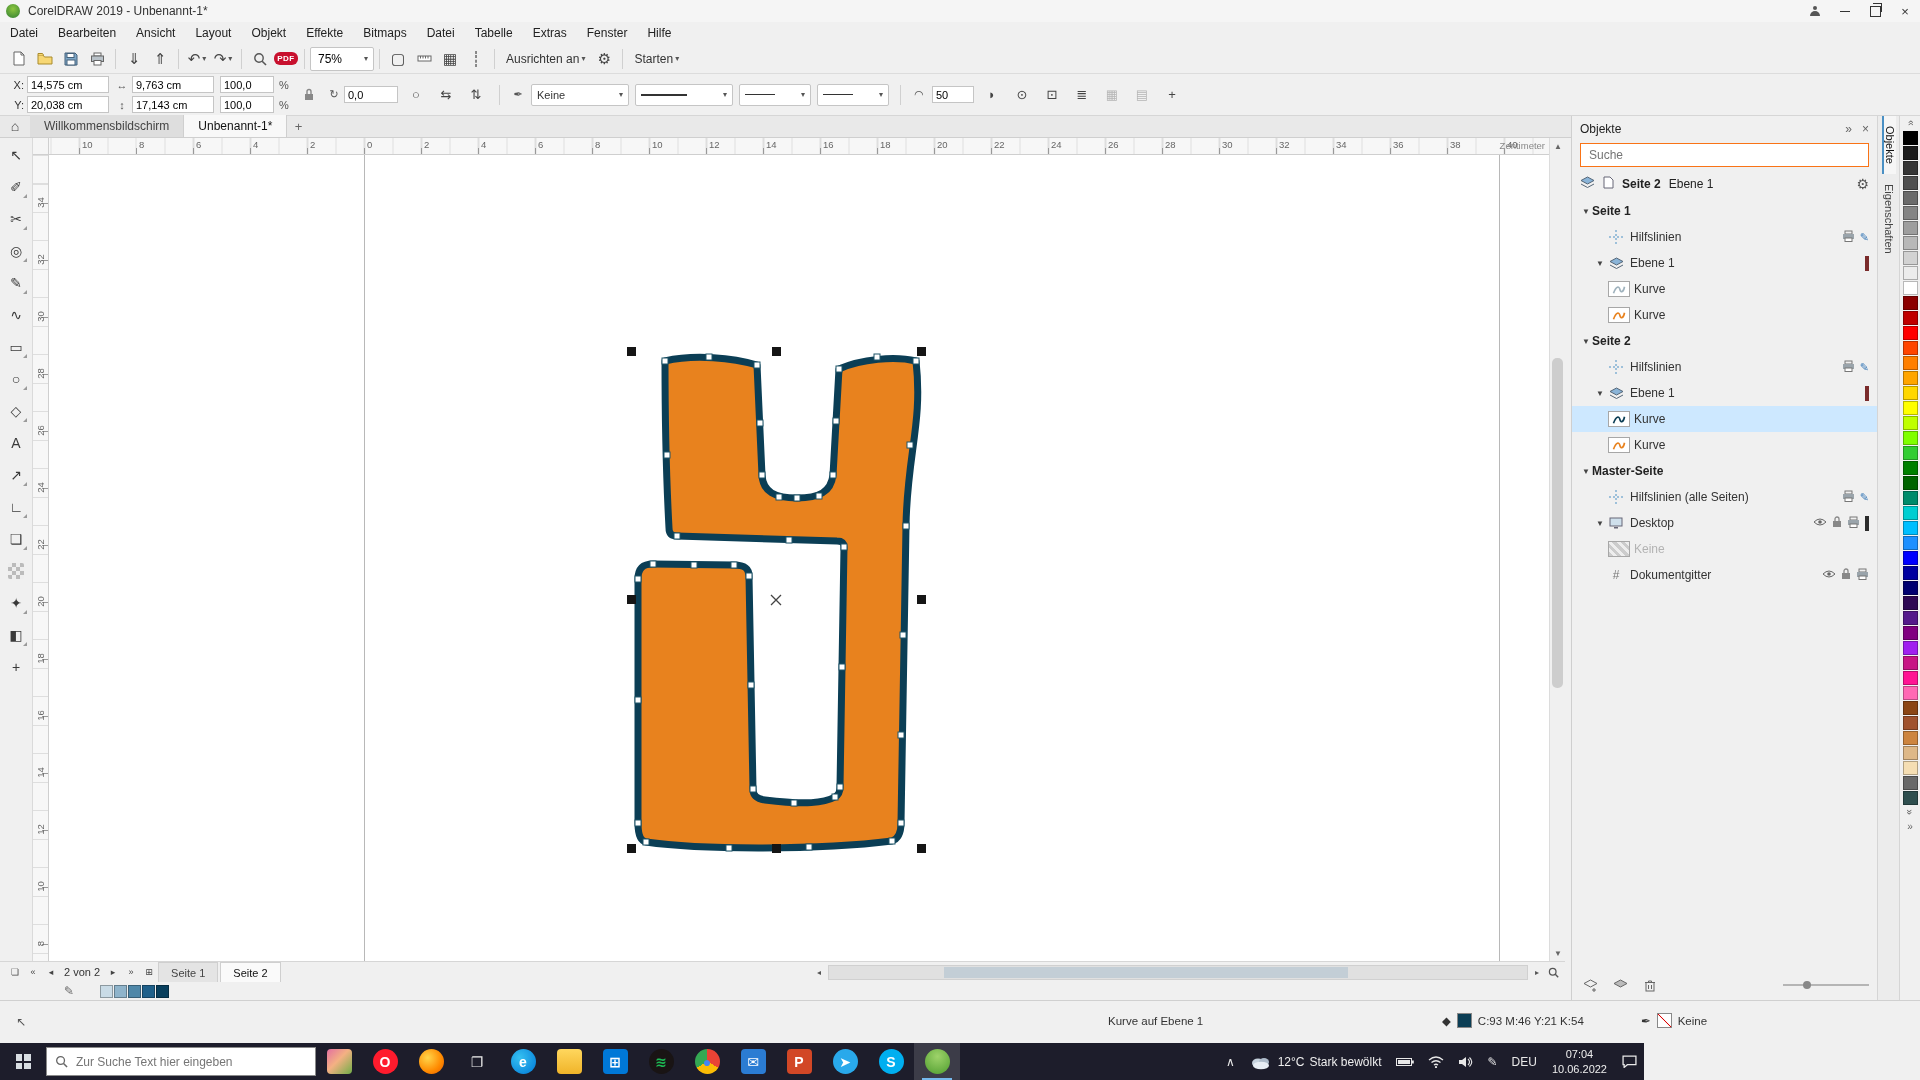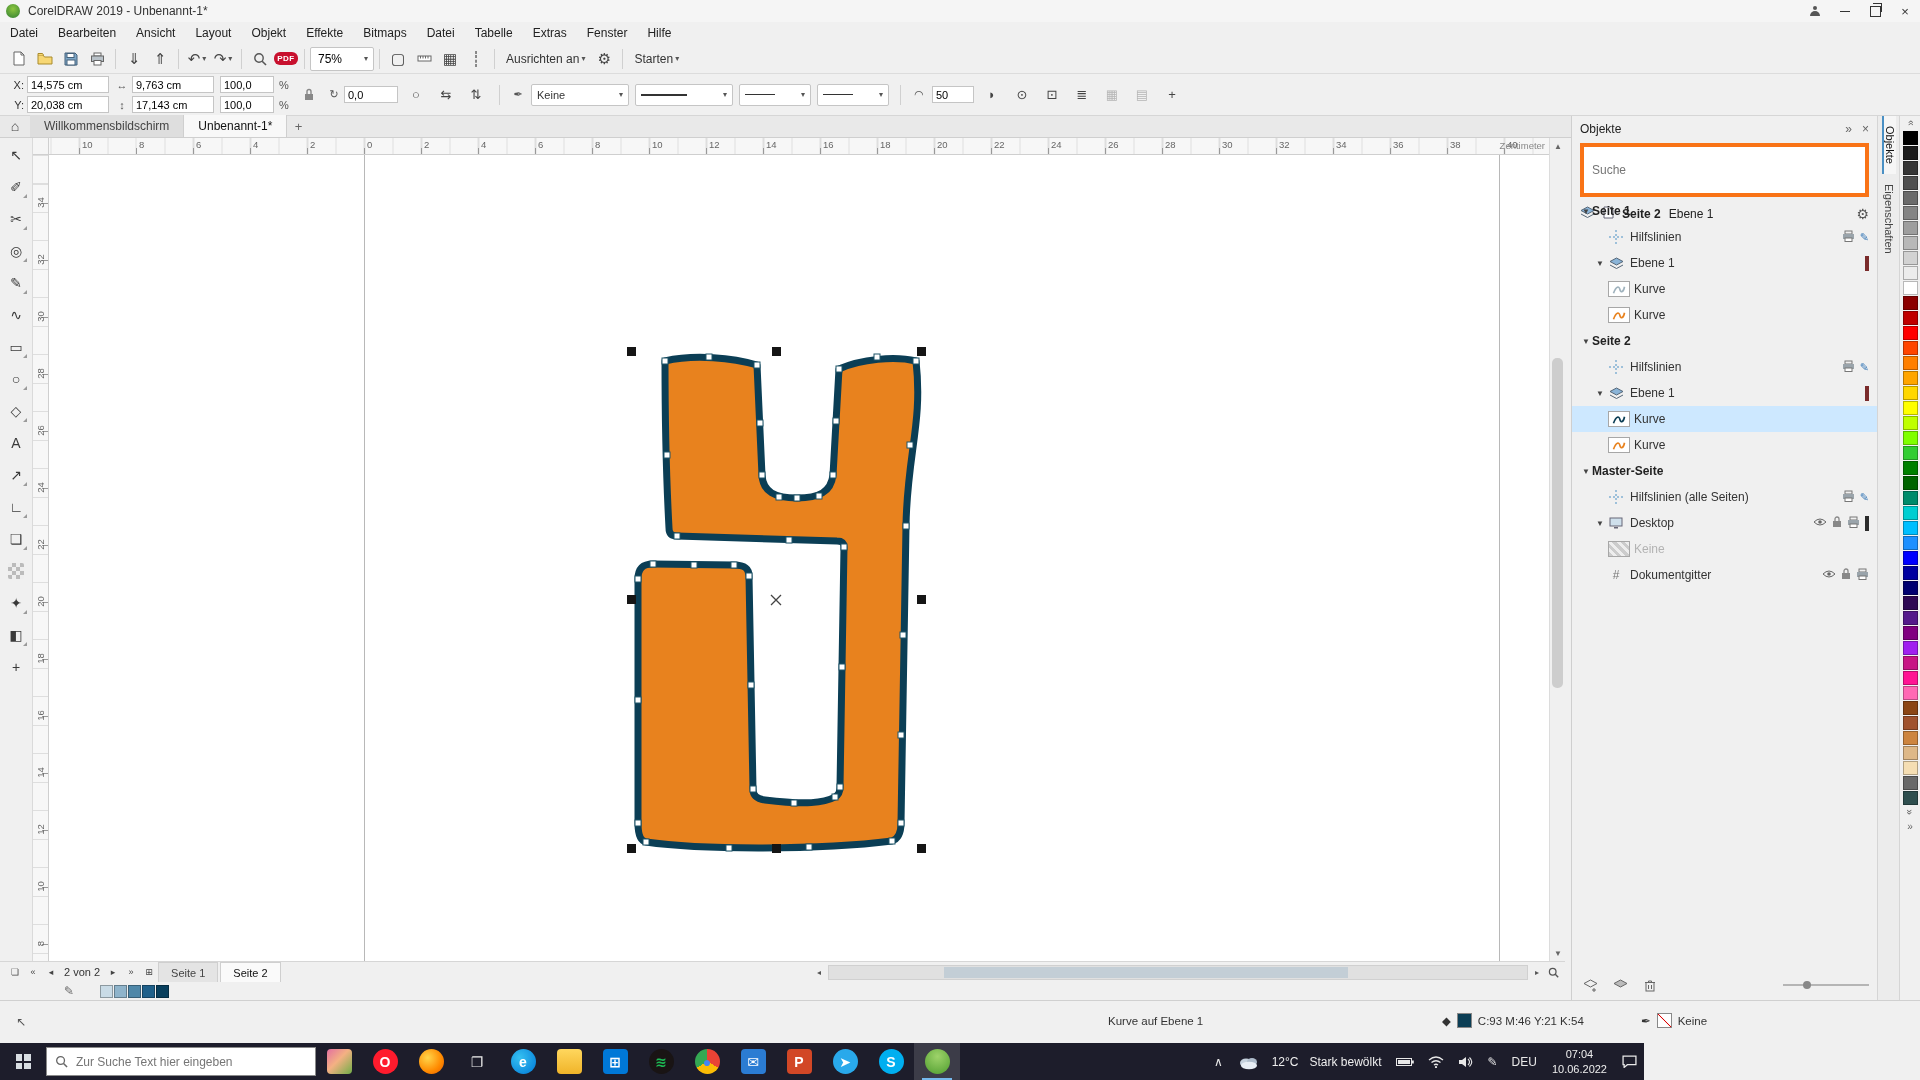--- a/index.html
+++ b/index.html
@@ -75,21 +75,21 @@
 
   
   #vscroll{left:1549px;top:138px;width:16px;height:823px;background:#f0f0f0;border-left:1px solid #dcdcdc;box-sizing:border-box;}
   .scrarrow{width:16px;height:16px;display:flex;align-items:center;justify-content:center;font-size:8px;color:#666;}
   #vthumb{position:absolute;left:2px;top:220px;width:11px;height:330px;background:#cdcdcd;border-radius:5px;}
 
   
   #docker{left:1571px;top:116px;width:306px;height:884px;background:#f0f0f0;border-left:1px solid #cfcfcf;box-sizing:border-box;}
   .dhead{height:26px;display:flex;align-items:center;padding:0 8px;font-size:12px;color:#222;}
   .dhead .hic{margin-left:auto;display:flex;gap:10px;color:#666;font-size:12px;}
-  .dsearch{margin:1px 8px 4px 8px;height:22px;background:#fff;border:4px solid #f97316;display:flex;align-items:center;padding:12px 6px;}
+  .dsearch{margin:1px 8px 4px 8px;height:22px;background:#fff;border:1px solid #f97316;display:flex;align-items:center;padding:0 6px;}
   .dsearch input{border:none;outline:none;flex:1;font:12px "Liberation Sans","DejaVu Sans",sans-serif;background:transparent;color:#333;}
   .ctxrow{height:26px;display:flex;align-items:center;gap:8px;padding:0 8px;}
   .ctxrow .gear{margin-left:auto;font-size:14px;color:#555;}
   #tree{position:absolute;top:82px;left:0;right:0;}
   .trow{height:26px;display:flex;align-items:center;font-size:12px;padding-right:8px;box-sizing:border-box;}
   .trow.sel{background:#cde8ff;}
   .tarrow{width:12px;font-size:8px;color:#444;text-align:center;flex:none;}
   .tspace{width:12px;flex:none;}
   .ticon{width:20px;height:16px;display:flex;align-items:center;justify-content:center;flex:none;margin-right:4px;}
   .tthumb{width:20px;height:14px;border:1px solid #a7a7a7;background:#fff;display:flex;align-items:center;justify-content:center;flex:none;margin-right:4px;}
@@ -141,21 +141,21 @@
   .winlogo{width:15px;height:15px;display:grid;grid-template-columns:1fr 1fr;grid-template-rows:1fr 1fr;gap:2px;}
   .winlogo span{background:#d8dde2;}
   #tsearch{width:270px;height:29px;background:#fff;border:1px solid #8a8a8a;display:flex;align-items:center;padding:0 8px;gap:6px;box-sizing:border-box;}
   #tsearch input{border:none;outline:none;flex:1;font:12px "Liberation Sans","DejaVu Sans",sans-serif;color:#444;}
   .appslot{width:46px;height:37px;display:flex;align-items:center;justify-content:center;position:relative;}
   .appslot.active{background:rgba(255,255,255,.14);}
   .appslot.active::after{content:"";position:absolute;left:8px;right:8px;bottom:0;height:2px;background:#76b9ed;}
   .appic2{width:25px;height:25px;display:flex;align-items:center;justify-content:center;font-size:14px;font-weight:bold;overflow:hidden;}
   #tray{margin-left:auto;display:flex;align-items:center;height:37px;}
   .trayitem{color:#e8e8e8;display:flex;align-items:center;justify-content:center;height:37px;padding:0 7px;font-size:12px;}
-  .weathertxt{display:flex;align-items:center;gap:11px;color:#eee;font-size:12px;}
+  .weathertxt{display:flex;align-items:center;gap:5px;color:#eee;font-size:12px;}
   #clock{display:flex;flex-direction:column;align-items:center;justify-content:center;color:#eee;font-size:11px;line-height:1.3;padding:0 8px;}
 </style>
 </head>
 <body>
 
 <div id="app">
 
   <div id="titlebar" class="abs">
     <span class="appic"></span>
     <span class="ttl">CorelDRAW 2019 - Unbenannt-1*</span>

